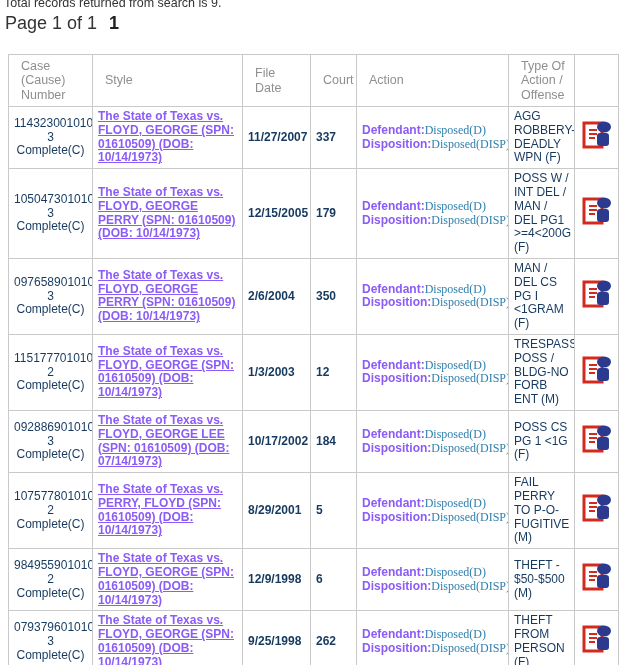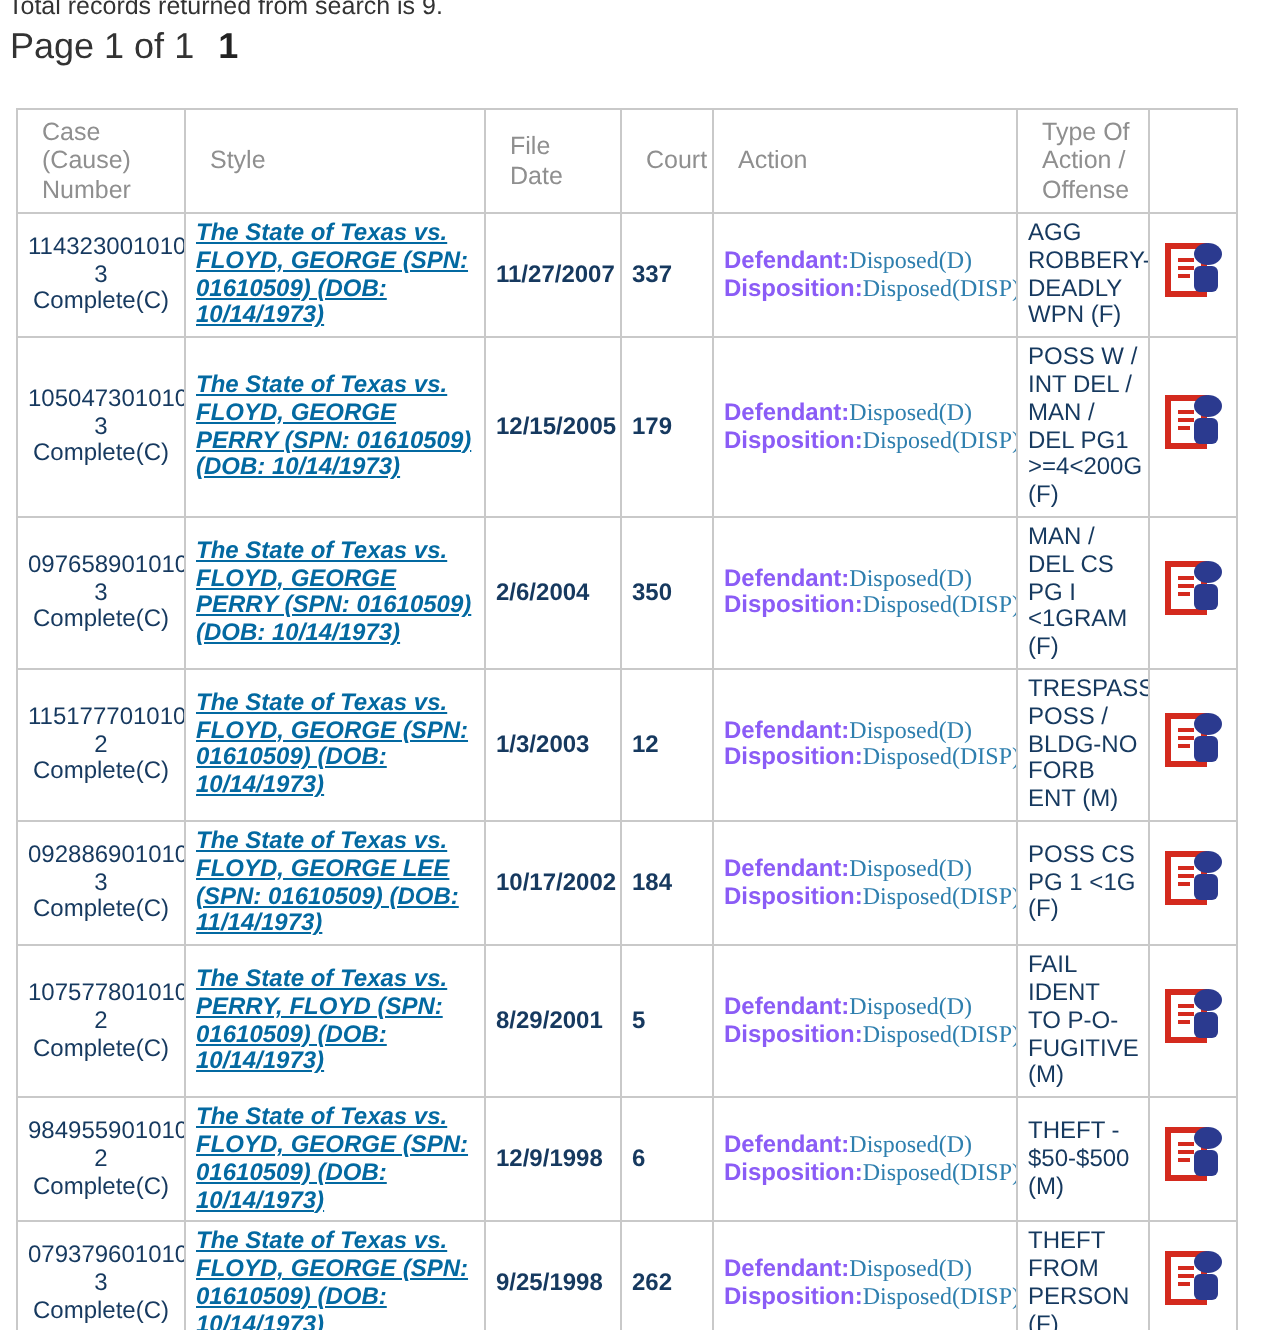--- a/index.html
+++ b/index.html
@@ -40,21 +40,21 @@
     font-weight:normal;
     font-size:12.5px;
     text-align:left;
     height:52px;
     background:#fff;
     padding-left:12px;
   }
   td.c-case { text-align:center; color:#16395f; }
   td.c-date, td.c-court { color:#16395f;font-weight:bold; }
   td.c-style a {
-    color:#0369a1; font-weight:bold; text-decoration:underline; cursor:pointer;font-style:italic;
+    color:#8b5cf6; font-weight:bold; text-decoration:underline; cursor:pointer;
   }
   td.c-status .lbl { font-weight:bold; color:#8b5cf6; }
   td.c-status .val { color:#2e7fae;font-family:Liberation Serif, serif; }
   td.c-offense { color:#16395f; }
   td.c-icon { text-align:center; }
   .doc-icon { display:inline-block; cursor:pointer; }
 </style>
 </head>
 <body>
 
@@ -203,21 +203,21 @@
         </span>
       </td>
     </tr>
 
     <tr>
       <td class="c-case">
         <div>092886901010-3</div>
         <div>Complete(C)</div>
       </td>
       <td class="c-style">
-        <a>The State of Texas vs. FLOYD, GEORGE LEE (SPN: 01610509) (DOB: 11/14/1973)</a>
+        <a>The State of Texas vs. FLOYD, GEORGE LEE (SPN: 01610509) (DOB: 07/14/1973)</a>
       </td>
       <td class="c-date">10/17/2002</td>
       <td class="c-court">184</td>
       <td class="c-status">
         <div><span class="lbl">Defendant:</span><span class="val">Disposed(D)</span></div>
         <div><span class="lbl">Disposition:</span><span class="val">Disposed(DISP)</span></div>
       </td>
       <td class="c-offense">POSS CS PG 1 &lt;1G (F)</td>
       <td class="c-icon">
         <span class="doc-icon">
@@ -240,21 +240,21 @@
       </td>
       <td class="c-style">
         <a>The State of Texas vs. PERRY, FLOYD (SPN: 01610509) (DOB: 10/14/1973)</a>
       </td>
       <td class="c-date">8/29/2001</td>
       <td class="c-court">5</td>
       <td class="c-status">
         <div><span class="lbl">Defendant:</span><span class="val">Disposed(D)</span></div>
         <div><span class="lbl">Disposition:</span><span class="val">Disposed(DISP)</span></div>
       </td>
-      <td class="c-offense">FAIL IDENT TO P-O- FUGITIVE (M)</td>
+      <td class="c-offense">FAIL PERRY TO P-O- FUGITIVE (M)</td>
       <td class="c-icon">
         <span class="doc-icon">
           <svg width="30" height="32" viewBox="0 0 30 32">
             <rect x="2" y="3" width="18" height="24" fill="#ffffff" stroke="#d42a1e" stroke-width="3"></rect>
             <rect x="7" y="9" width="8" height="2" fill="#d42a1e"></rect>
             <rect x="7" y="13" width="8" height="2" fill="#d42a1e"></rect>
             <rect x="7" y="17" width="6" height="2" fill="#d42a1e"></rect>
             <ellipse cx="22" cy="7" rx="7" ry="5.5" fill="#2b3a8f"></ellipse>
             <rect x="15" y="13" width="12" height="13" rx="3" fill="#2b3a8f"></rect>
           </svg>

